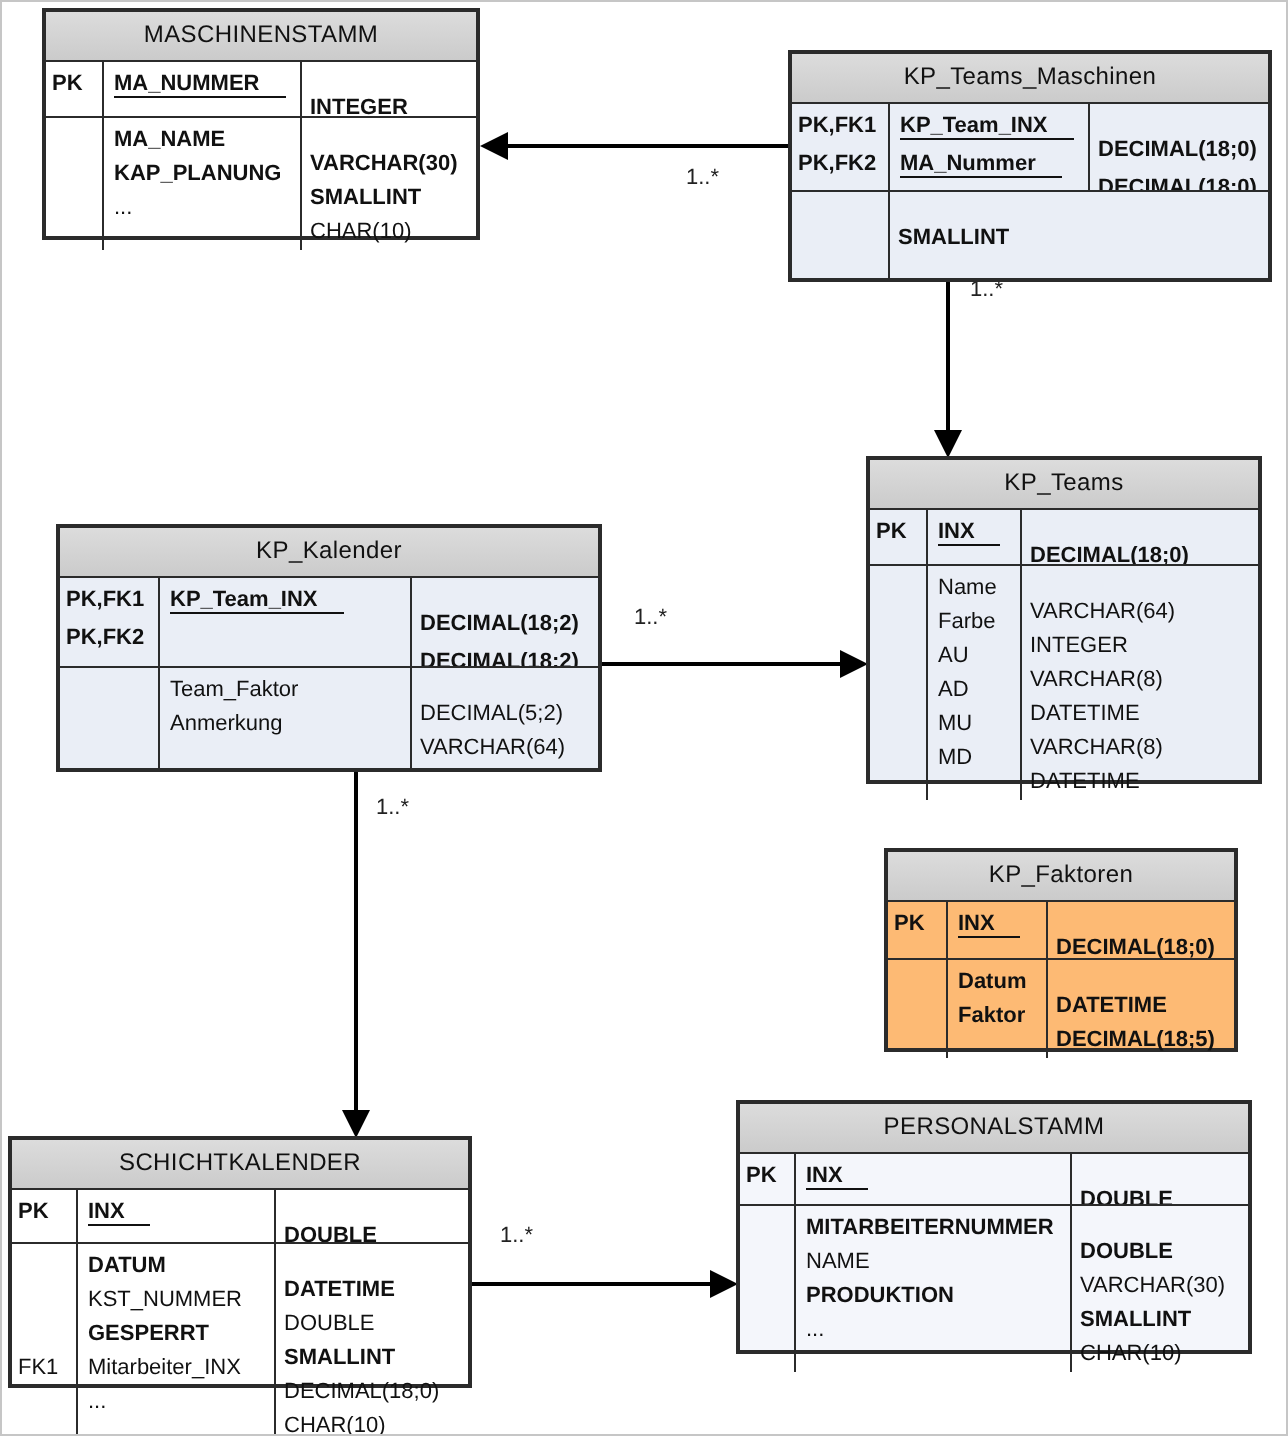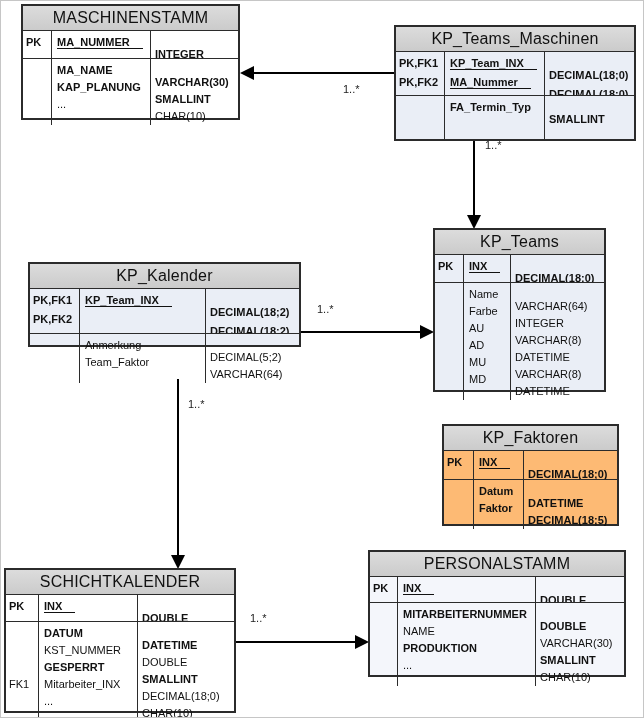--- a/index.html
+++ b/index.html
@@ -11,21 +11,21 @@
   }
   
   .tbl{
     position:absolute;display:flex;flex-direction:column;box-sizing:border-box;
     border:2px solid var(--bd);background:#fff;
   }
   .hd{
     height:24px;line-height:23px;flex:0 0 24px;text-align:center;
     background:linear-gradient(#dcdcdc,#cbcbcb);
     border-bottom:1.5px solid var(--bd);
-    font-size:16px;color:#111;letter-spacing:.2px;
+    font-size:12px;color:#111;letter-spacing:.2px;
   }
   .sec{display:flex;box-sizing:border-box;}
   .sec-pk{height:var(--pkh);flex:0 0 var(--pkh);border-bottom:1.5px solid var(--bd);}
   .sec-body{flex:1;}
   .col{box-sizing:border-box;overflow:hidden;}
   .col-key{width:var(--kw);flex:0 0 var(--kw);border-right:1.5px solid var(--bd);padding:3px 1px 0 3px;}
   .col-name{width:var(--nw);flex:0 0 var(--nw);border-right:1.5px solid var(--bd);padding:3px 1px 0 5px;}
   .col-type{flex:1;padding:3px 1px 0 4px;margin-top:12px;}
   .ln{font-size:11px;white-space:nowrap;color:#111;}
   .sec-pk .ln{height:19px;line-height:16px;}
@@ -120,30 +120,27 @@
         </div>
         <div class="col col-type">
           <div class="ln b">DECIMAL(18;0)</div>
           <div class="ln b">DECIMAL(18;0)</div>
         </div>
       </div>
     <div class="sec sec-body">
         <div class="col col-key">
           <div class="ln"></div>
         </div>
-        <div class="col col-name">
-          <div class="ln b">FA_Termin_Typ</div>
-        </div>
         <div class="col col-type">
           <div class="ln b">SMALLINT</div>
         </div>
       </div>
   </div>
 
-  <div class="tbl" style="left: 432px; top: 227px; width: 173px; height: 164px; --kw: 29px; --nw: 47px; --pkh: 28px; background: rgb(234, 238, 246);">
+  <div class="tbl" style="left: 432px; top: 227px; width: 198px; height: 164px; --kw: 29px; --nw: 47px; --pkh: 28px; background: rgb(234, 238, 246);">
     <div class="hd">KP_Teams</div>
     <div class="sec sec-pk">
         <div class="col col-key">
           <div class="ln b">PK</div>
         </div>
         <div class="col col-name">
           <div class="ln b"><span class="u">INX</span></div>
         </div>
         <div class="col col-type">
           <div class="ln b">DECIMAL(18;0)</div>
@@ -170,43 +167,43 @@
           <div class="ln">VARCHAR(64)</div>
           <div class="ln">INTEGER</div>
           <div class="ln">VARCHAR(8)</div>
           <div class="ln">DATETIME</div>
           <div class="ln">VARCHAR(8)</div>
           <div class="ln">DATETIME</div>
         </div>
       </div>
   </div>
 
-  <div class="tbl" style="left: 27px; top: 261px; width: 273px; height: 85px; --kw: 50px; --nw: 126px; --pkh: 45px; background: rgb(234, 238, 246);">
+  <div class="tbl" style="left: 27px; top: 261px; width: 273px; height: 124px; --kw: 50px; --nw: 126px; --pkh: 45px; background: rgb(234, 238, 246);">
     <div class="hd">KP_Kalender</div>
     <div class="sec sec-pk">
         <div class="col col-key">
           <div class="ln b">PK,FK1</div>
           <div class="ln b">PK,FK2</div>
         </div>
         <div class="col col-name">
           <div class="ln b"><span class="u">KP_Team_INX</span></div>
         </div>
         <div class="col col-type">
           <div class="ln b">DECIMAL(18;2)</div>
           <div class="ln b">DECIMAL(18;2)</div>
         </div>
       </div>
     <div class="sec sec-body">
         <div class="col col-key">
           <div class="ln"></div>
           <div class="ln"></div>
         </div>
         <div class="col col-name">
+          <div class="ln">Team_Faktor</div>
           <div class="ln">Anmerkung</div>
-          <div class="ln">Team_Faktor</div>
         </div>
         <div class="col col-type">
           <div class="ln">DECIMAL(5;2)</div>
           <div class="ln">VARCHAR(64)</div>
         </div>
       </div>
   </div>
 
   <div class="tbl" style="left: 441px; top: 423px; width: 177px; height: 102px; --kw: 30px; --nw: 50px; --pkh: 29px; background: #fdba74;">
     <div class="hd">KP_Faktoren</div>
@@ -230,21 +227,21 @@
           <div class="ln b">Datum</div>
           <div class="ln b">Faktor</div>
         </div>
         <div class="col col-type">
           <div class="ln b">DATETIME</div>
           <div class="ln b">DECIMAL(18;5)</div>
         </div>
       </div>
   </div>
 
-  <div class="tbl" style="left: 3px; top: 567px; width: 232px; height: 145px; --kw: 33px; --nw: 99px; --pkh: 27px; background: rgb(255, 255, 255);">
+  <div class="tbl" style="left: 3px; top: 567px; width: 232px; height: 126px; --kw: 33px; --nw: 99px; --pkh: 27px; background: rgb(255, 255, 255);">
     <div class="hd">SCHICHTKALENDER</div>
     <div class="sec sec-pk">
         <div class="col col-key">
           <div class="ln b">PK</div>
         </div>
         <div class="col col-name">
           <div class="ln b"><span class="u">INX</span></div>
         </div>
         <div class="col col-type">
           <div class="ln b">DOUBLE</div>

